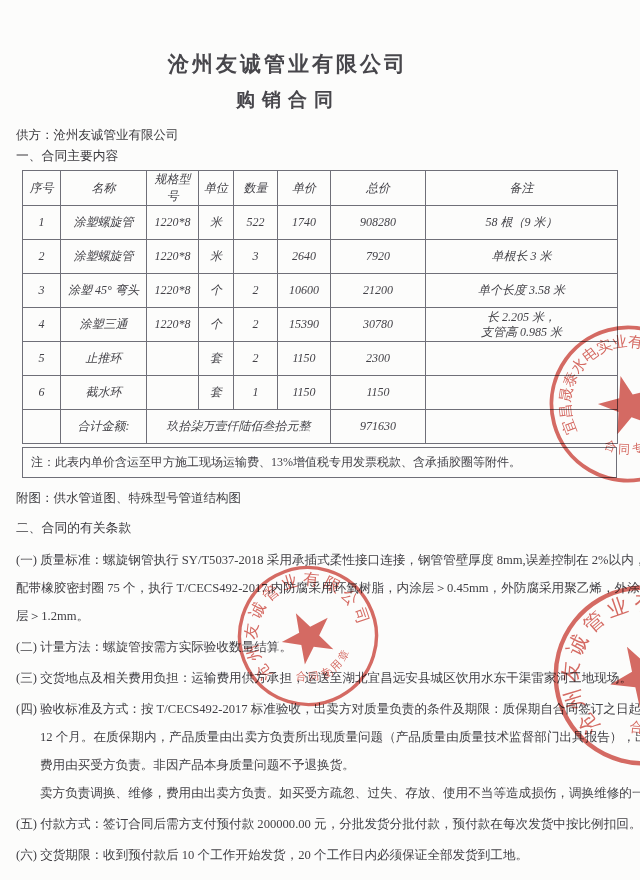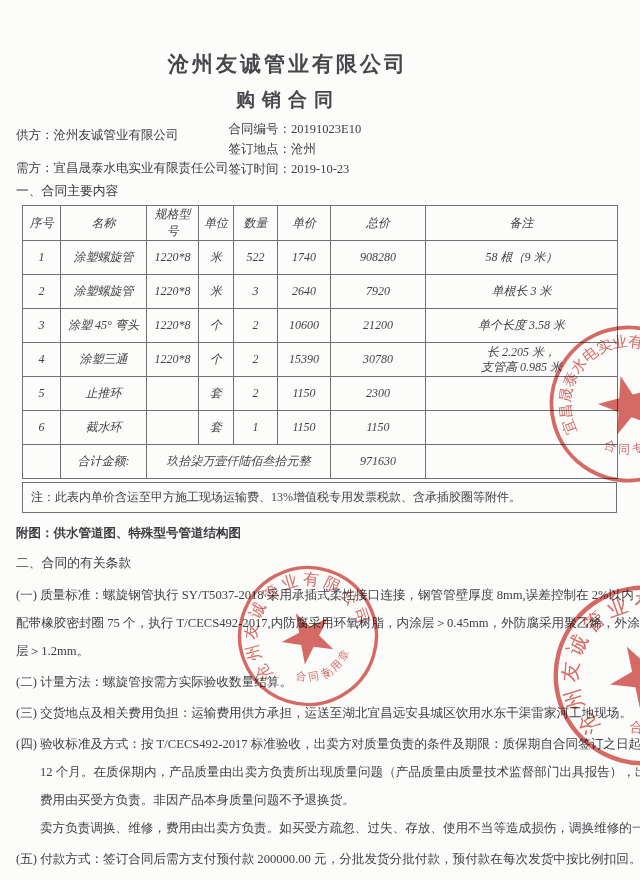--- a/index.html
+++ b/index.html
@@ -30,21 +30,21 @@
   table.items th,table.items td{
     border:1px solid #6f6f78;text-align:center;vertical-align:middle;
     font-size:12px;font-weight:normal;padding:0 2px;overflow:hidden;color:#434248;
   }
   table.items thead th{height:27px;}
   table.items td{height:33px;line-height:15px;}
   .note-box{
     width:595px;margin:3px 0 0 22px;box-sizing:border-box;
     border:1px solid #6f6f78;padding:6px 8px;font-size:12px;color:#434248;font-family:Liberation Serif, serif;
   }
-  .attach-line{padding:12px 0 0 16px;font-size:12.5px;font-weight:bold;}
+  .attach-line{padding:12px 0 0 16px;font-size:12.5px;}
   .clauses{padding:9px 10px 0 16px;font-size:12.6px;color:#403f44;}
   .clause{margin-bottom:3px;}
   .clause .line{line-height:28px;white-space:nowrap;}
   .clause .line.indent{padding-left:24px;}
   .stamp{position:absolute;mix-blend-mode:multiply;opacity:.82;pointer-events:none;}
   .stamp circle{fill:none;stroke:var(--stamp-color,#cf4a41);stroke-width:4.5;}
   .stamp polygon{fill:var(--stamp-color,#cf4a41);}
   .stamp text{fill:var(--stamp-color,#cf4a41);font-family:"Liberation Serif","DejaVu Serif",serif;}
   #stamp-buyer{left:543px;top:319px;width:170px;height:170px;}
   #stamp-mid{left:232px;top:560px;width:152px;height:152px;}
@@ -54,26 +54,20 @@
 <body>
 
 <div class="page">
 
   <h1 class="company-title">沧州友诚管业有限公司</h1>
   <h2 class="doc-title">购销合同</h2>
 
   <div class="meta">
     <div class="meta-left">
       <div class="supplier-line">供方：沧州友诚管业有限公司</div>
-      <div class="buyer-line">需方：宜昌晟泰水电实业有限责任公司</div>
-    </div>
-    <div class="meta-right">
-      <div>合同编号：20191023E10</div>
-      <div>签订地点：沧州</div>
-      <div>签订时间：2019-10-23</div>
     </div>
   </div>
 
   <div class="sec-title">一、合同主要内容</div>
 
   <table class="items">
     <colgroup>
       <col style="width:38px">
         <col style="width:86px">
         <col style="width:52px">

